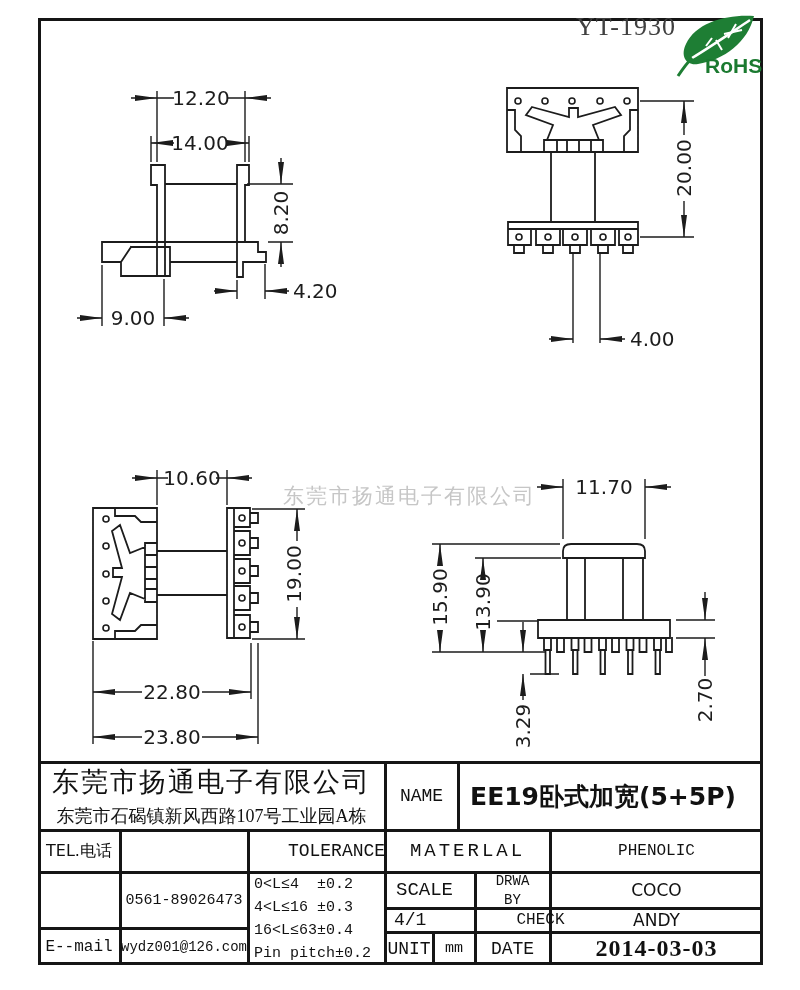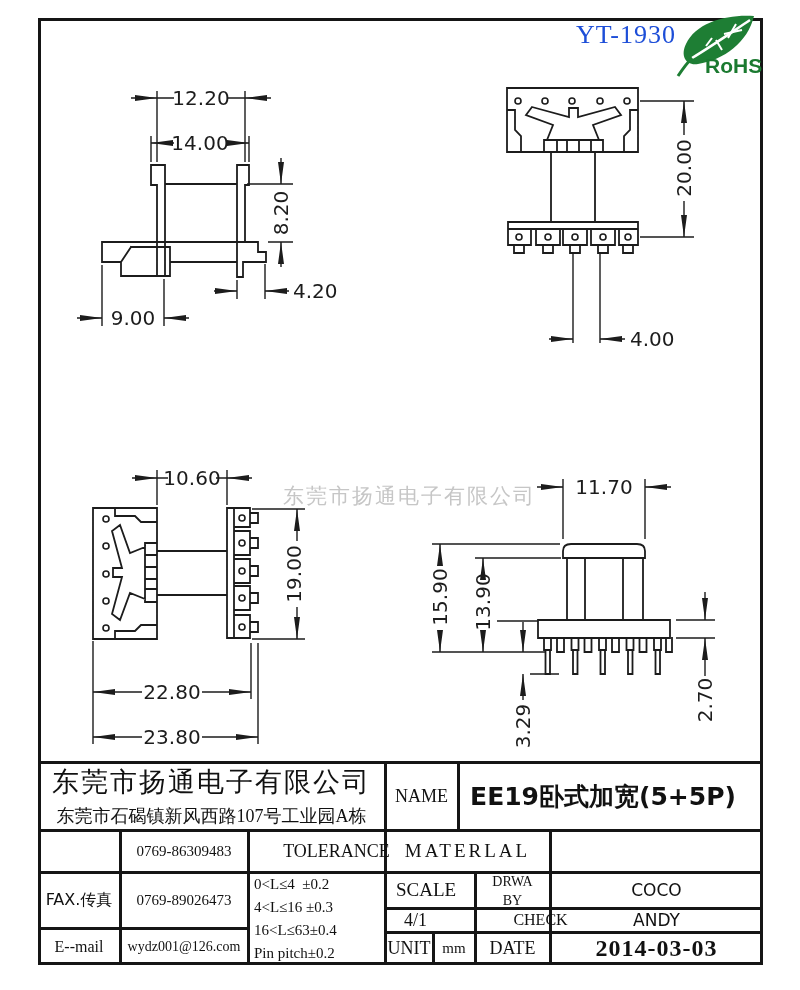--- a/index.html
+++ b/index.html
@@ -4,26 +4,26 @@
 <style>
   html,body{margin:0;padding:0;background:#fff;width:800px;height:990px;position:relative;font-family:"DejaVu Sans",sans-serif;}
   #frame{position:absolute;left:38px;top:18px;width:725px;height:947px;border:3px solid #151515;box-sizing:border-box;background:#fff;}
   #wm{position:absolute;left:283px;top:482px;font-size:21px;letter-spacing:2px;color:#c6c6c6;z-index:1;white-space:nowrap;}
   svg#dwg{position:absolute;left:0;top:0;z-index:2;}
   .pl{stroke:#1c1c1c;stroke-width:1.8;fill:none;stroke-linecap:square;}
   .dl{stroke:#1c1c1c;stroke-width:1.4;fill:none;}
   .ah{fill:#1c1c1c;stroke:none;}
   .dt{font-family:"DejaVu Sans",sans-serif;font-size:20px;fill:#1c1c1c;}
   .hole{fill:#fff;stroke:#1c1c1c;stroke-width:1.6;}
-  #partno{position:absolute;left:566px;top:20px;width:120px;text-align:center;font-family:"Liberation Serif",serif;font-size:26px;color:#1d4ed8;letter-spacing:1px;z-index:3;}
+  #partno{position:absolute;left:566px;top:12px;width:120px;text-align:center;font-family:"Liberation Serif",serif;font-size:26px;color:#404040;letter-spacing:1px;z-index:3;}
   #rohs{position:absolute;left:672px;top:14px;width:90px;height:64px;z-index:3;}
   #tb{position:absolute;left:0;top:0;width:800px;height:990px;z-index:4;}
   .cell{position:absolute;display:flex;align-items:center;justify-content:center;color:#111;box-sizing:border-box;}
   .tline{position:absolute;background:#151515;}
-  .mono{font-family:Liberation Serif, serif;}
+  .mono{font-family:Liberation Mono, monospace;}
   .comp{font-size:27px;letter-spacing:2px;font-family:"Liberation Serif",serif;}
   .addr{font-size:18px;font-family:"Liberation Serif",serif;}
   .tolv{flex-direction:column;align-items:flex-start;justify-content:center;font-size:15px;line-height:23px;}
   .tolv span{white-space:pre;}
 </style>
 </head>
 <body>
 
 <div id="frame"></div>
 <div id="wm">东莞市扬通电子有限公司</div>
@@ -166,36 +166,36 @@
   <div class="tline" style="left:473.5px;top:872px;width:3px;height:93px;"></div>
   <div class="tline" style="left:431.5px;top:932px;width:3px;height:33px;"></div>
   <div class="cell" style="left:38px;top:762px;width:347px;height:40px;">
     <span class="comp">东莞市扬通电子有限公司</span>
   </div>
   <div class="cell" style="left:38px;top:802px;width:347px;height:27px;">
     <span class="addr">东莞市石碣镇新风西路107号工业园A栋</span>
   </div>
   <div class="cell mono" style="left:385px;top:762px;width:73px;height:68px;font-size:18px;">NAME</div>
   <div class="cell" style="left:458px;top:762px;width:290px;height:68px;font-size:25px;font-weight:bold;">EE19卧式加宽(5+5P)</div>
-  <div class="cell mono" style="left:120px;top:830px;width:128px;height:42px;font-size:15px;">0769-86309483</div>
+  <div class="cell" style="left:38px;top:830px;width:82px;height:42px;font-size:16px;">TEL.电话</div>
   <div class="cell mono" style="left:248px;top:830px;width:137px;height:42px;font-size:18px;margin-left:20px;">TOLERANCE</div>
-  <div class="cell" style="left:38px;top:872px;width:82px;height:56px;font-size:16px;">FAX.传真</div>
-  <div class="cell mono" style="left:120px;top:872px;width:128px;height:56px;font-size:15px;">0769-89026473</div>
+  <div class="cell mono" style="left:120px;top:872px;width:128px;height:56px;font-size:15px;">0561-89026473</div>
   <div class="cell mono" style="left:38px;top:928px;width:82px;height:37px;font-size:16px;">E--mail</div>
   <div class="cell mono" style="left:120px;top:928px;width:128px;height:37px;font-size:14px;">wydz001@126.com</div>
   <div class="cell mono tolv" style="left:254px;top:872px;width:131px;height:93px;">
     <span>0&lt;L≤4  ±0.2</span>
     <span>4&lt;L≤16 ±0.3</span>
     <span>16&lt;L≤63±0.4</span>
     <span>Pin pitch±0.2</span>
   </div>
   <div class="cell mono" style="left:385px;top:830px;width:165px;height:42px;font-size:19px;letter-spacing:3px;">MATERLAL</div>
+  <div class="cell mono" style="left:550px;top:830px;width:213px;height:42px;font-size:16px;">PHENOLIC</div>
   <div class="cell mono" style="left:385px;top:872px;width:90px;height:36px;font-size:19px;justify-content:flex-start;padding-left:11px;">SCALE</div>
   <div class="cell mono" style="left:475px;top:872px;width:75px;height:36px;font-size:14px;text-align:center;line-height:19px;flex-wrap:wrap;padding:0 14px;box-sizing:border-box;">DRWA BY</div>
   <div class="cell" style="left:550px;top:872px;width:213px;height:36px;font-size:17px;">COCO</div>
-  <div class="cell mono" style="left:385px;top:908px;width:90px;height:24px;font-size:18px;justify-content:flex-start;padding-left:19px;">4/1</div>
+  <div class="cell mono" style="left:385px;top:908px;width:90px;height:24px;font-size:18px;justify-content:flex-start;padding-left:9px;">4/1</div>
   <div class="cell mono" style="left:503px;top:908px;width:75px;height:24px;font-size:16px;">CHECK</div>
   <div class="cell" style="left:550px;top:908px;width:213px;height:24px;font-size:17px;">ANDY</div>
   <div class="cell mono" style="left:385px;top:932px;width:48px;height:33px;font-size:18px;">UNIT</div>
   <div class="cell mono" style="left:433px;top:932px;width:42px;height:33px;font-size:15px;">mm</div>
   <div class="cell mono" style="left:475px;top:932px;width:75px;height:33px;font-size:18px;">DATE</div>
   <div class="cell" style="left:550px;top:932px;width:213px;height:33px;font-size:24px;font-family:'Liberation Serif',serif;letter-spacing:1px;font-weight:bold;">2014-03-03</div>
 </div>
 
 </body></html>

